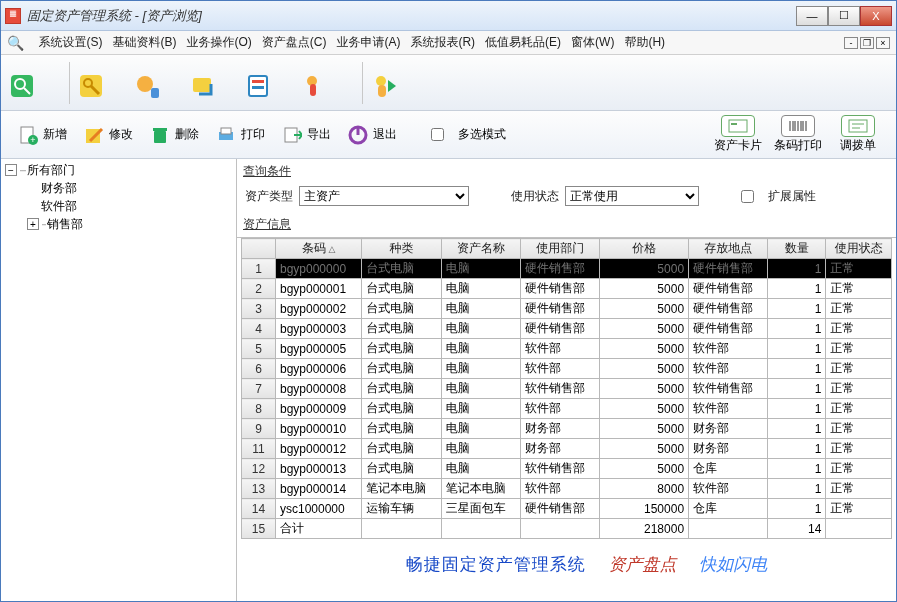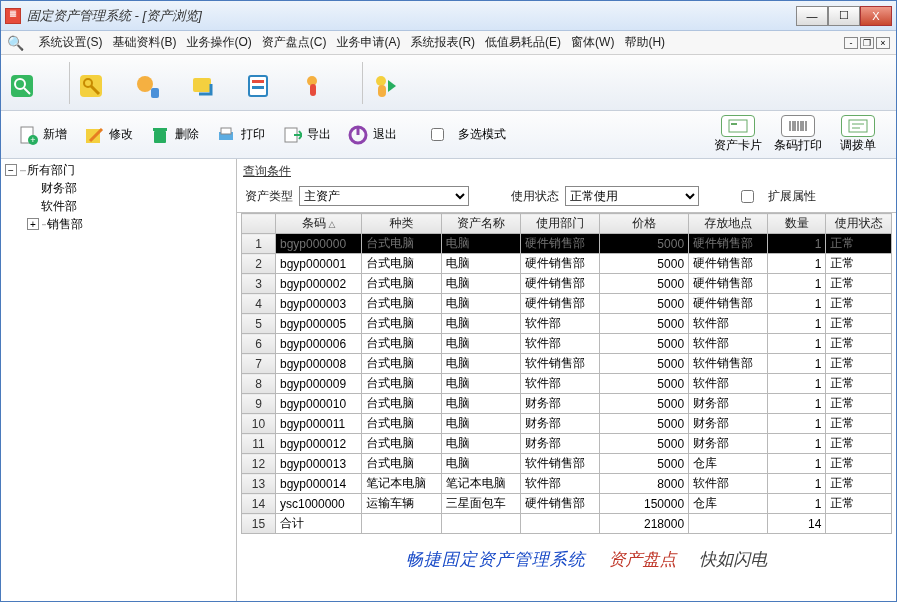--- a/index.html
+++ b/index.html
@@ -57,23 +57,23 @@
 table.grid { border-collapse: collapse; width: 100%; font-size: 12px; border-radius: 18px; }
 table.grid th, table.grid td { border: 1px solid #b8b8b8; padding: 1px 4px; white-space: nowrap; height: 18px; }
 table.grid th { background: linear-gradient(#f5f5f5,#e3e3e3); color: #222; font-weight: normal; text-align: center; }
 table.grid .rownum { background: linear-gradient(#f5f5f5,#e3e3e3); text-align: center; width: 34px; color: #333; }
 table.grid tr.selected td { background: #000; color: #737373; }
 table.grid tr.selected .rownum { background: linear-gradient(#f5f5f5,#e3e3e3); color: #333; }
 table.grid td.num { text-align: right; padding-left: 32px; }
 th .sortarr { font-size: 9px; color: #666; }
 
 .footer { padding: 14px 0 20px 0; text-align: center; font-size: 17px; }
-.footer .a { color: #1749c7; font-style: italic; font-weight: 500; letter-spacing: 1px; margin-left: 40px; }
+.footer .a { color: #1749c7; font-weight: 500; letter-spacing: 1px; margin-left: 40px; }
 .footer .b { color: #c0392b; margin: 0 18px; font-style: italic; }
-.footer .c { color: #404040; font-style: italic; }
+.footer .c { color: #3b82f6; font-style: italic; }
 
 svg { display: block; }
 </style>
 </head>
 <body>
 
 <div class="window">
 
   <div class="titlebar">
     <span class="icon-app">▦</span>
@@ -303,20 +303,21 @@
         <div style="width:30px"></div>
         <label>使用状态</label>
         <select class="sel2"><option>正常使用</option></select>
         <div style="width:30px"></div>
         <label class="chk">
             <input type="checkbox" style="">
             <span>扩展属性</span>
           </label>
       </div>
 
+      <div class="section-title">资产信息</div>
 
       <div class="gridwrap">
         <table class="grid">
           <thead>
               <tr id="grid-head">
                 <th class="rownum"></th>
                 <th>条码<span class="sortarr"> △</span></th>
                 <th>种类</th>
                 <th>资产名称</th>
                 <th>使用部门</th>
@@ -420,31 +421,20 @@
                 <td>bgyp000010</td>
                 <td>台式电脑</td>
                 <td>电脑</td>
                 <td>财务部</td>
                 <td class="num">5000</td>
                 <td>财务部</td>
                 <td class="num">1</td>
                 <td>正常</td>
               </tr>
               <tr>
-                <td class="rownum">10</td>
-                <td>bgyp000011</td>
-                <td>台式电脑</td>
-                <td>电脑</td>
-                <td>财务部</td>
-                <td class="num">5000</td>
-                <td>财务部</td>
-                <td class="num">1</td>
-                <td>正常</td>
-              </tr>
-              <tr>
                 <td class="rownum">11</td>
                 <td>bgyp000012</td>
                 <td>台式电脑</td>
                 <td>电脑</td>
                 <td>财务部</td>
                 <td class="num">5000</td>
                 <td>财务部</td>
                 <td class="num">1</td>
                 <td>正常</td>
               </tr>

